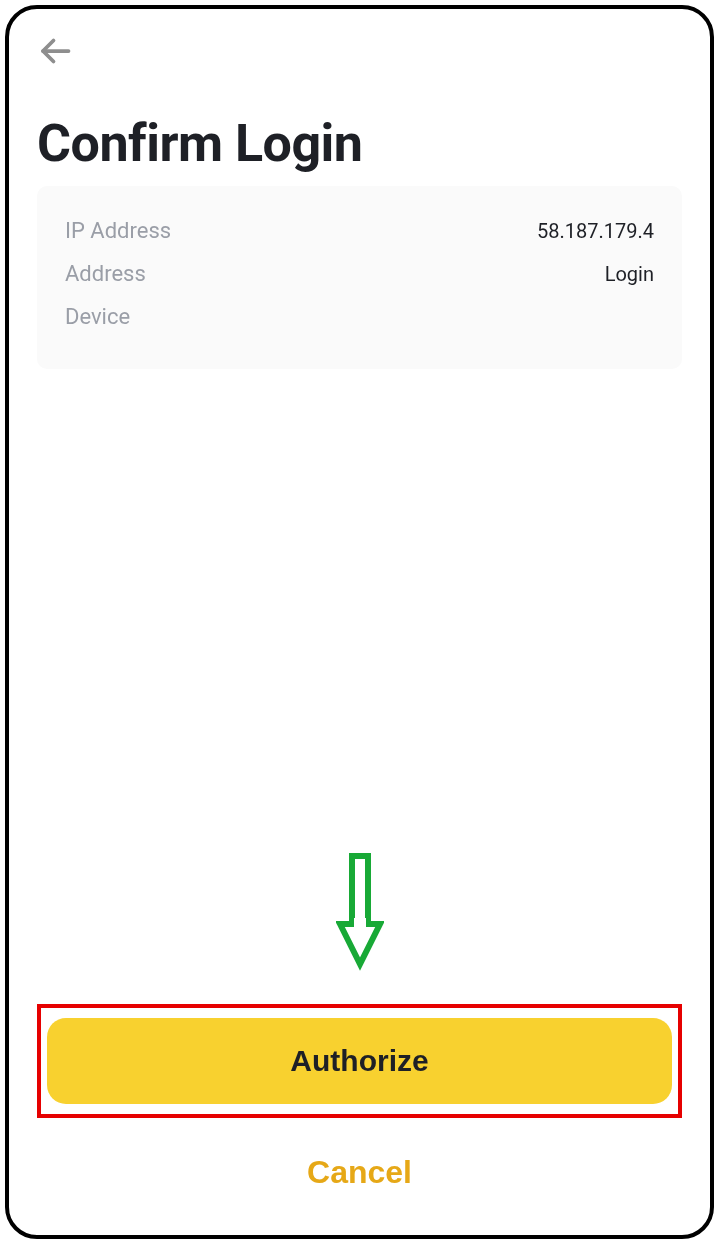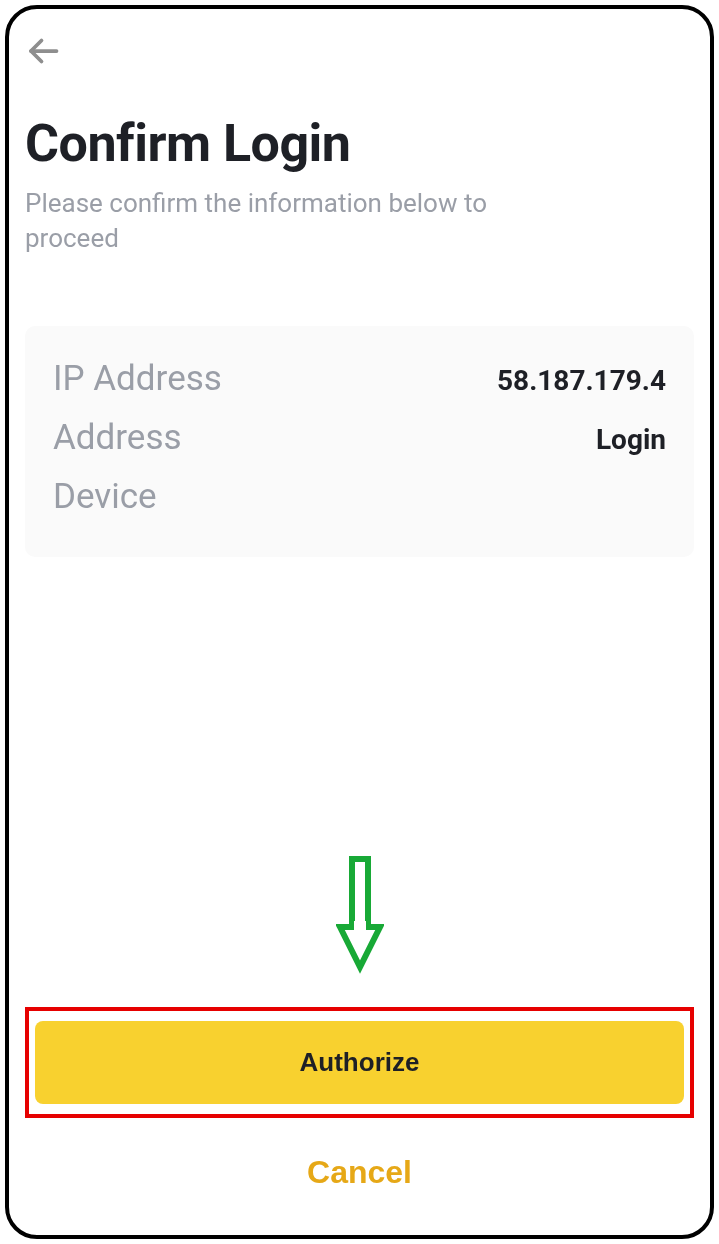--- a/index.html
+++ b/index.html
@@ -16,21 +16,21 @@
     }
     .frame {
       position: absolute;
       top: 5px;
       left: 5px;
       right: 5px;
       bottom: 5px;
       border: 4px solid #000;
       border-radius: 32px;
       background: #fff;
-      padding: 24px 16px;
+      padding: 24px 28px;
       display: flex;
       flex-direction: column;
     }
     .back-icon {
       width: 40px;
       height: 40px;
       display: flex;
       align-items: center;
       justify-content: flex-start;
       cursor: pointer;
@@ -62,26 +62,26 @@
     .info-row {
       display: flex;
       justify-content: space-between;
       align-items: baseline;
       margin-bottom: 18px;
     }
     .info-row:last-child {
       margin-bottom: 8px;
     }
     .info-label {
-      font-size: 35px;
+      font-size: 22px;
       color: #9a9ea7;
     }
     .info-value {
-      font-size: 28px;
-      font-weight: 700;
+      font-size: 20px;
+      font-weight: 400;
       color: #1e2026;
       text-align: right;
     }
     .spacer {
       flex: 1;
     }
     .arrow-indicator {
       display: flex;
       justify-content: center;
       margin-bottom: 28px;
@@ -92,23 +92,23 @@
     }
     .authorize-wrapper {
       border: 4px solid #e60000;
       padding: 10px 6px;
       margin-bottom: 28px;
     }
     .authorize-btn {
       width: 100%;
       background: #f8d12f;
       border: none;
-      border-radius: 8px;
+      border-radius: 19px;
       padding: 26px 0;
-      font-size: 26px;
+      font-size: 30px;
       font-weight: 600;
       color: #1e2026;
       cursor: pointer;
     }
     .cancel-btn {
       background: none;
       border: none;
       color: #e6a817;
       font-size: 32px;
       font-weight: 600;
@@ -126,21 +126,20 @@
   <div class="back-icon">
     <span>
       <svg viewBox="0 0 24 24" fill="none" stroke="#8e8e8e" stroke-width="2.5" stroke-linecap="round" stroke-linejoin="round">
         <line x1="21" y1="12" x2="4" y2="12"></line>
         <polyline points="11 5 4 12 11 19"></polyline>
       </svg>
     </span>
   </div>
 
   <h1 class="page-title">Confirm Login</h1>
-  <p class="subtitle">Please confirm the information below to proceed</p>
 
   <div class="info-card">
     <div class="info-row">
       <span class="info-label">IP Address</span>
       <span class="info-value">58.187.179.4</span>
     </div>
     <div class="info-row">
       <span class="info-label">Address</span>
       <span class="info-value">Login</span>
     </div>

